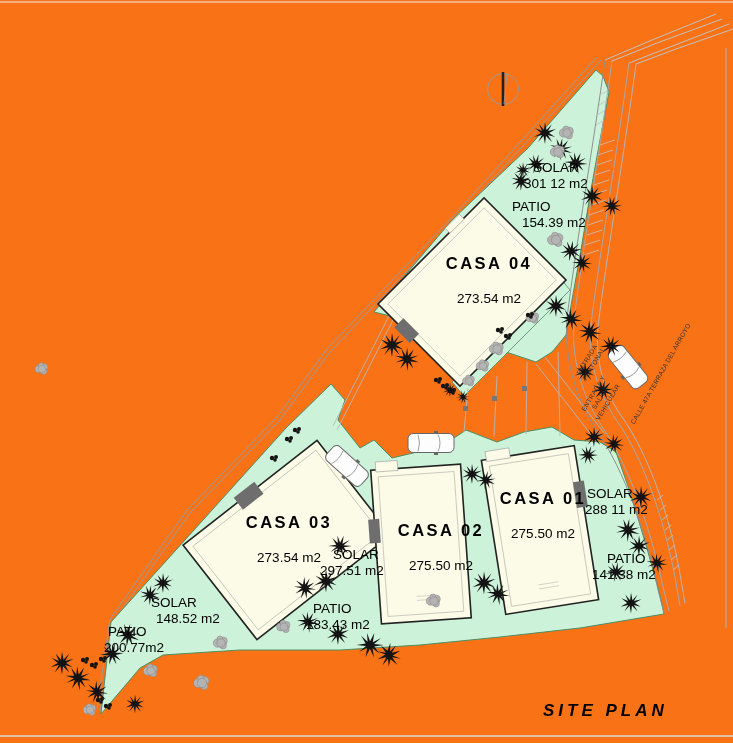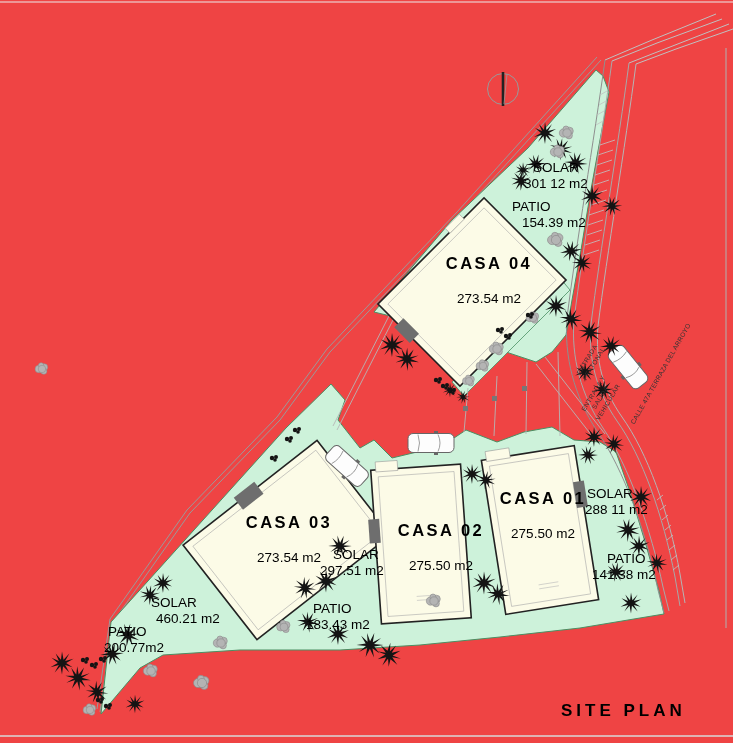--- a/index.html
+++ b/index.html
@@ -1,21 +1,21 @@
 <!DOCTYPE html>
 <html style="--green-fill: #cdf2da; --green-stroke: #4a8f63; --house-fill: #fcfbe7; --house-stroke: #222222; --garage-fill: #6e6e6e; --line: #a8a8a8; --tree-black: #141414; --tree-gray: #b4b4b4;"><head>
 <meta charset="utf-8">
 <style>
   :root{
     --green-fill:#cdf2da; --green-stroke:#4a8f63; --house-fill:#fcfbe7;
     --house-stroke:#222222; --garage-fill:#6e6e6e; --line:#a8a8a8;
     --tree-black:#141414; --tree-gray:#b4b4b4; --text:#000000;
   }
   html,body{margin:0;padding:0;background:#ffffff;}
-  #stage{position:relative;width:733px;height:743px;background:#ef4444;overflow:hidden;
+  #stage{position:relative;width:733px;height:743px;background:#f97316;overflow:hidden;
          font-family:"Liberation Sans",sans-serif;color:var(--text);}
   #stage svg{position:absolute;left:0;top:0;}
   .lbl{position:absolute;color:#000;}
   .zone{font-size:13.5px;line-height:1.16;white-space:nowrap;}
   .house-label{text-align:center;transform:translateX(-50%);}
   .house-name{font-size:16.5px;font-weight:700;letter-spacing:2.5px;white-space:nowrap;}
   .house-area{font-size:13.5px;margin-top:18px;white-space:nowrap;}
   .street-label{font-size:6.5px;color:#333;transform:translate(-50%,-50%) rotate(-59deg);
                 text-align:center;line-height:1.3;letter-spacing:.4px;}
   #sl-calle{white-space:nowrap;transform:translate(-50%,-50%) rotate(-60.5deg);letter-spacing:.2px;}
@@ -29,21 +29,21 @@
   #z5{left:306px;top:601px} #z5 .zl1{margin-left:7px}
   #z6{left:151px;top:595px} #z6 .zl2{margin-left:5px}
   #z7{left:104px;top:624px} #z7 .zl1{margin-left:4px}
   
   #hl4{left:489px;top:254px} #hl3{left:289px;top:513px}
   #hl2{left:441px;top:521px} #hl1{left:543px;top:489px}
   
   #sl-peatonal{left:591px;top:362px;width:40px;}
   #sl-vehicular{left:601px;top:398px;width:64px;}
   #sl-calle{left:661px;top:374px;}
-  #title{left:561px;top:701px;}
+  #title{left:543px;top:701px;font-style:italic;}
 </style>
 </head>
 <body>
 
 <div id="stage">
 
   <svg width="733" height="743" viewBox="0 0 733 743">
     <defs>
       <g id="palm">
         <path d="M0,-11 L1.5,-3 L7,-9 L3,-2 L11,-4 L4,0 L10,4 L3,2 L7,9 L1,3 L0,11 L-1.5,3 L-7,9 L-3,2 L-11,4 L-4,0 L-10,-5 L-3,-2 L-6,-9 L-1,-3 Z" fill="var(--tree-black)"></path>
@@ -279,21 +279,21 @@
   <div class="lbl zone" id="z4">
     <div class="zl1">SOLAR</div>
     <div class="zl2">297.51 m2</div>
   </div>
   <div class="lbl zone" id="z5">
     <div class="zl1">PATIO</div>
     <div class="zl2">183.43 m2</div>
   </div>
   <div class="lbl zone" id="z6">
     <div class="zl1">SOLAR</div>
-    <div class="zl2">460.21 m2</div>
+    <div class="zl2">148.52 m2</div>
   </div>
   <div class="lbl zone" id="z7">
     <div class="zl1">PATIO</div>
     <div class="zl2">200.77m2</div>
   </div>
 
   <div class="lbl house-label" id="hl4">
     <div class="house-name">CASA 04</div>
     <div class="house-area">273.54 m2</div>
   </div>

